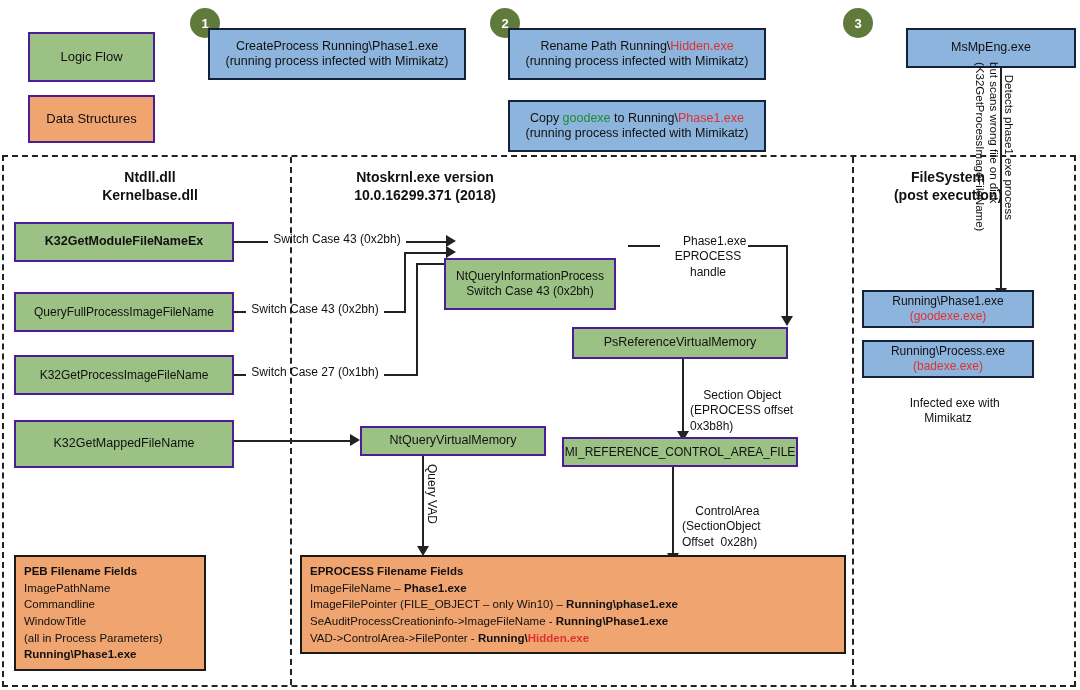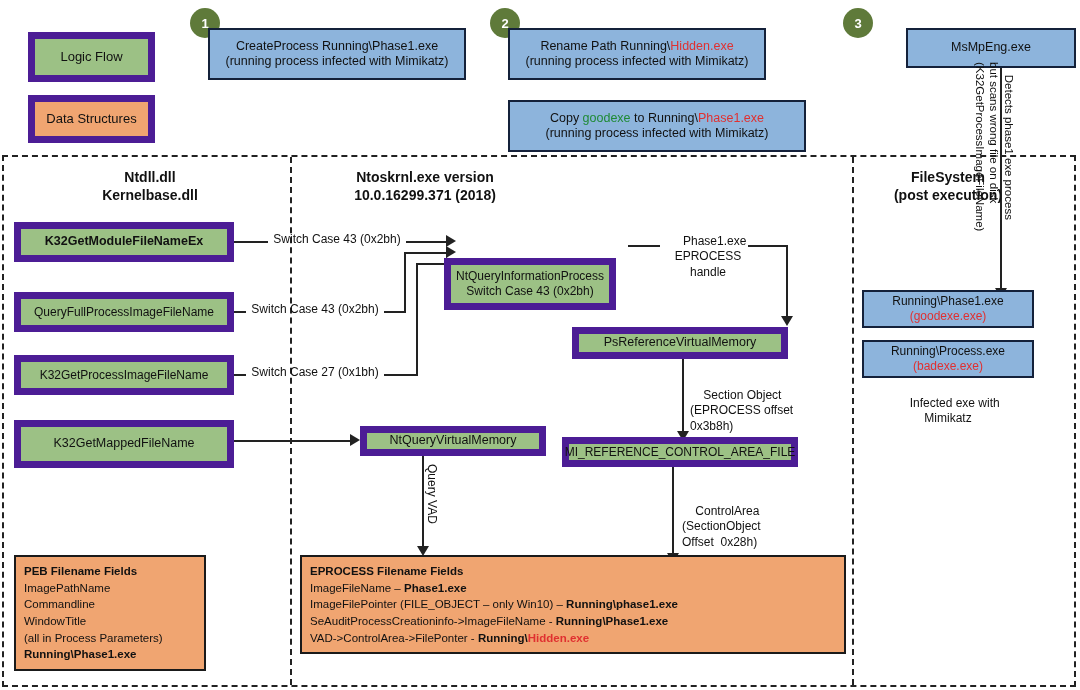--- a/index.html
+++ b/index.html
@@ -1,19 +1,19 @@
 <!DOCTYPE html>
 <html><head>
 <meta charset="utf-8">
 <style>
   html,body{margin:0;padding:0;background:#ffffff;}
   body{font-family:"Liberation Sans", sans-serif;}
   #canvas{position:relative;width:1080px;height:690px;overflow:hidden;background:#fff;}
 
-  .box{position:absolute;box-sizing:border-box;border:7px solid #4c1d95;
+  .box{position:absolute;box-sizing:border-box;border:2px solid #4c1d95;
        display:flex;flex-direction:column;align-items:center;justify-content:center;
        text-align:center;color:#111;line-height:1.22;}
   .green{background:#9CC185;}
   .orange{background:#F0A571;}
   .blue{background:#8DB4DC;border:2px solid #14213a;}
 
   .circ{position:absolute;border-radius:50%;background:#5F7A3A;color:#fff;
         display:flex;align-items:center;justify-content:center;
         font-size:13px;font-weight:bold;}
 
@@ -72,21 +72,21 @@
     <div>(running process infected with Mimikatz)</div>
   </div>
 
   <div class="box blue" style="left:508px;top:28px;width:258px;height:52px;font-size:12.5px;">
     <div>
       <span>Rename Path Running\</span><span class="red">Hidden.exe</span>
     </div>
     <div>(running process infected with Mimikatz)</div>
   </div>
 
-  <div class="box blue" style="left:508px;top:100px;width:298px;height:52px;font-size:12.5px;">
+  <div class="box blue" style="left:508px;top:100px;width:258px;height:52px;font-size:12.5px;">
     <div>
       <span>Copy </span><span class="grn">goodexe</span><span> to Running\</span><span class="red">Phase1.exe</span>
     </div>
     <div>(running process infected with Mimikatz)</div>
   </div>
 
   <div class="box blue" style="left:862px;top:28px;width:170px;height:40px;font-size:12.5px;margin-left:44px;">
     <span>MsMpEng.exe</span>
   </div>
 

